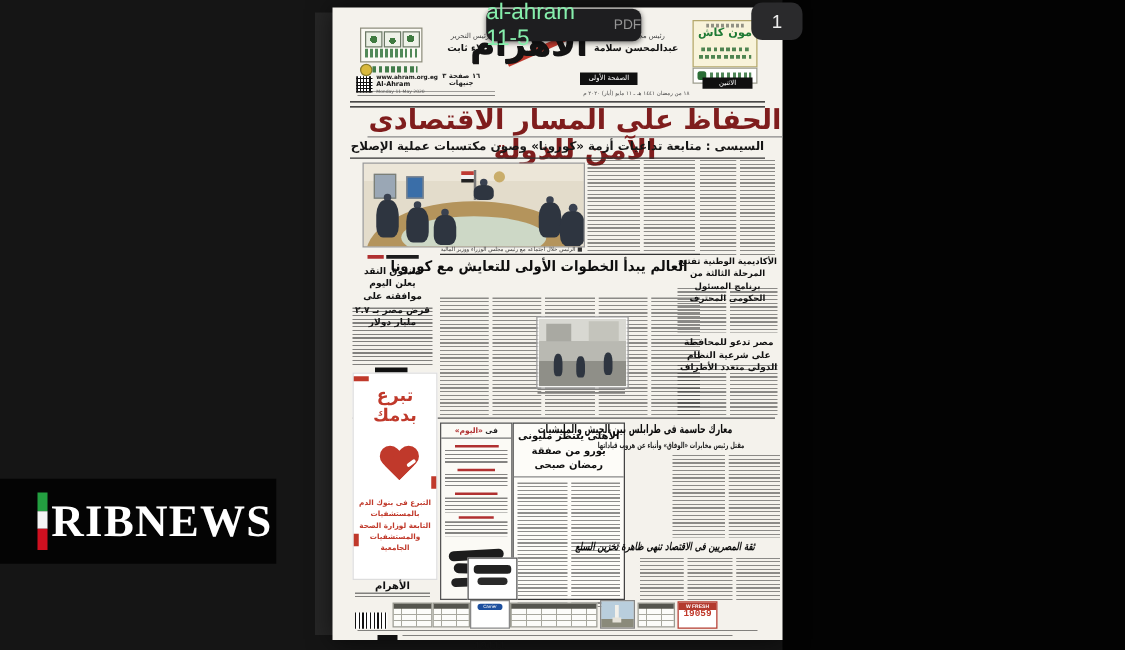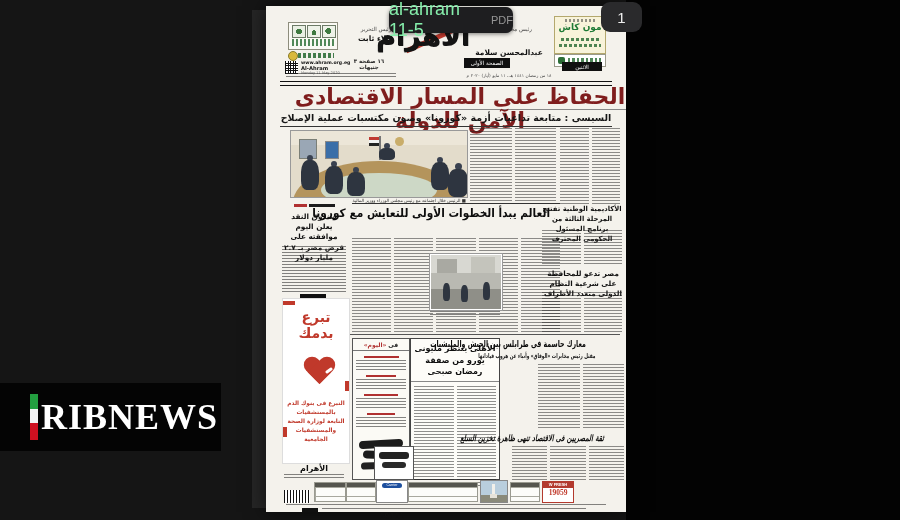--- a/index.html
+++ b/index.html
@@ -85,21 +85,21 @@
   </div>
 
   <div class="abs" style="left:124px;top:12px;width:80px;height:46px;">
     <div class="abs" style="left:14px;top:20px;width:52px;height:5px;background:#bf3a2e;transform:rotate(-24deg);"></div>
     <div class="abs" style="left:8px;top:6px;width:0;height:0;border-left:7px solid transparent;border-bottom:9px solid #bf3a2e;transform:rotate(14deg);"></div>
     <div class="abs ctr b" style="left:0;top:2px;width:80px;font-size:27px;color:#141414;text-shadow:0.5px 0.5px 0 #141414;">الأهرام</div>
   </div>
 
   <div class="abs ctr" style="left:208px;top:20px;width:70px;">
     <div style="font-size:5.5px;color:#444;">رئيس مجلس الإدارة</div>
-    <div class="b" style="font-size:7.5px;color:#111;margin-top:16px;">عبدالمحسن سلامة</div>
+    <div class="b" style="font-size:7.5px;color:#111;margin-top:2px;">عبدالمحسن سلامة</div>
   </div>
 
   <div class="abs" style="left:288px;top:10px;width:50px;height:36px;background:#f8f3da;border:0.5px solid #b4a86d;">
     <div class="abs" style="left:10px;top:2px;width:30px;height:2.5px;background-image:repeating-linear-gradient(90deg,rgba(120,120,110,.8) 0 2px,transparent 2px 4px);"></div>
     <div class="abs ctr b" style="left:0;top:5px;width:50px;font-size:9px;color:#1e7a34;">مون كاش</div>
     <div class="abs" style="left:6px;top:21px;width:38px;height:3px;background-image:repeating-linear-gradient(90deg,rgba(36,104,47,.8) 0 3px,transparent 3px 5px);"></div>
     <div class="abs" style="left:4px;top:27px;width:42px;height:3px;background-image:repeating-linear-gradient(90deg,rgba(36,104,47,.8) 0 3px,transparent 3px 5px);"></div>
   </div>
   <div class="abs" style="left:288px;top:48px;width:50px;height:11px;background:#fff;border:0.5px solid #9a9a8a;">
     <div class="abs" style="left:3px;top:2px;width:7px;height:7px;background:#2c6e37;border-radius:2px;"></div>
@@ -268,21 +268,21 @@
     </div>
   <div class="abs" style="left:214px;top:474px;width:26px;height:21px;border:0.5px solid #888;overflow:hidden;background:linear-gradient(#b9cedd 0 14px,#8a8a7a 14px);">
     <div class="abs" style="left:11px;top:3px;width:3px;height:13px;background:#f2f0ea;"></div>
     <div class="abs" style="left:9px;top:13px;width:7px;height:4px;background:#e6e3da;"></div>
   </div>
   <div class="abs grid" style="left:244px;top:476px;width:28px;height:18px;">
       <div class="gridhead"></div>
     </div>
   <div class="abs ctr" style="left:276px;top:475px;width:30px;height:20px;background:#fff;border:1px solid #b33a2e;">
     <div class="b" style="height:6px;line-height:6px;background:#b33a2e;color:#fff;font-size:4px;font-family:'Liberation Sans',sans-serif;">W FRESH</div>
-    <div class="b" style="font-size:7.5px;color:#c0392b;font-family:Liberation Serif, serif;">19059</div>
+    <div class="b" style="font-size:7.5px;color:#c0392b;font-family:Liberation Mono, monospace;">19059</div>
   </div>
   <div class="abs noise" style="left:20px;top:498px;width:320px;height:3px;"></div>
   <div class="abs blackchip" style="left:36px;top:502px;width:16px;height:4px;"></div>
   <div class="abs noise" style="left:56px;top:502px;width:264px;height:3px;"></div>
 </div>
 
 <div class="abs tab">
   <span class="t1">al-ahram 11-5</span>
   <span class="t2">PDF</span>
 </div>

